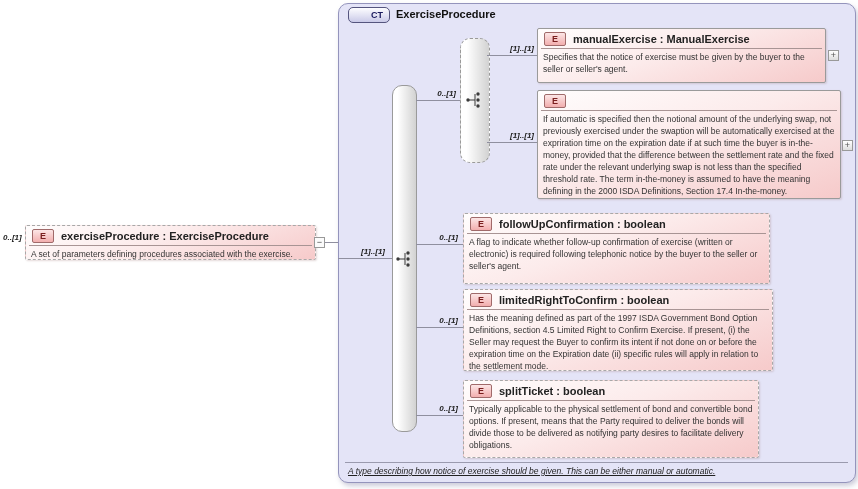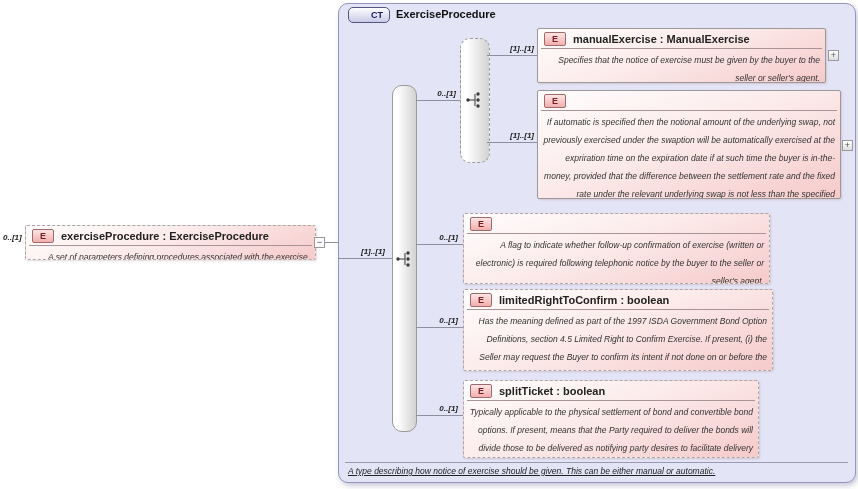--- a/index.html
+++ b/index.html
@@ -23,21 +23,21 @@
   .el-box { position:absolute; border:1px solid #9a9a9a; border-radius:2px;
             background:linear-gradient(160deg,#fffdfd 0%,#fcebeb 45%,#f6caca 100%);
             box-shadow:1px 1px 2px rgba(150,110,110,.25); overflow:hidden; }
   .el-box.dashed { border:1px dashed #a8a8a8; }
   .el-head { display:flex; align-items:center; gap:7px; height:19px; padding:0 6px; }
   .badge-e { width:20px; height:12px; border:1px solid #a06a6a; border-radius:2px;
             background:linear-gradient(#fce6e6,#f2aeae); color:#7a1f1f;
             font-size:9px; font-weight:bold; text-align:center; line-height:12px; flex:0 0 auto; }
   .el-name { font-size:11px; font-weight:bold; color:#222; white-space:nowrap; }
   .el-sep  { height:0; border-top:1px solid #a89494; margin:0 3px; }
-  .el-ann  { padding:2px 5px 0 5px; font-size:8.5px; font-style:italic; color:#333; line-height:18px;text-align:right; }
+  .el-ann  { padding:2px 5px 0 5px; font-size:8.5px; color:#333; line-height:12px; }
 
   
   .bar { position:absolute; border:1px solid #9a9a9a; border-radius:10px;
          background:linear-gradient(to right,#ffffff 20%,#d2d2d2 100%); }
   .bar.dashed { border-style:dashed; }
   .glyph { position:absolute; }
 
   
   .hline { position:absolute; height:1px; background:#8f8f9f; }
   .card  { position:absolute; font-size:8px; font-style:italic; font-weight:bold; color:#222; white-space:nowrap; }
@@ -125,20 +125,21 @@
     <div class="el-sep"></div>
     <div class="el-ann">If automatic is specified then the notional amount of the underlying swap, not previously exercised under the swaption will be automatically exercised at the expriration time on the expiration date if at such time the buyer is in-the-money, provided that the difference between the settlement rate and the fixed rate under the relevant underlying swap is not less than the specified threshold rate. The term in-the-money is assumed to have the meaning defining in the 2000 ISDA Definitions, Section 17.4 In-the-money.</div>
   </div>
   <div class="plus-btn" style="left:842px; top:140px;">+</div>
 
   <div class="hline" style="left:416px; top:244px; width:47px;"></div>
   <div class="card" style="left:428px; top:233px; width:30px; text-align:right;">0..[1]</div>
   <div class="el-box dashed" style="left:463px; top:213px; width:305px; height:69px;">
     <div class="el-head">
       <span class="badge-e">E</span>
+      <span class="el-name">followUpConfirmation : boolean</span>
     </div>
     <div class="el-sep"></div>
     <div class="el-ann">A flag to indicate whether follow-up confirmation of exercise (written or electronic) is required following telephonic notice by the buyer to the seller or seller's agent.</div>
   </div>
 
   <div class="hline" style="left:416px; top:327px; width:47px;"></div>
   <div class="card" style="left:428px; top:316px; width:30px; text-align:right;">0..[1]</div>
   <div class="el-box dashed" style="left:463px; top:289px; width:308px; height:80px;">
     <div class="el-head">
       <span class="badge-e">E</span>

